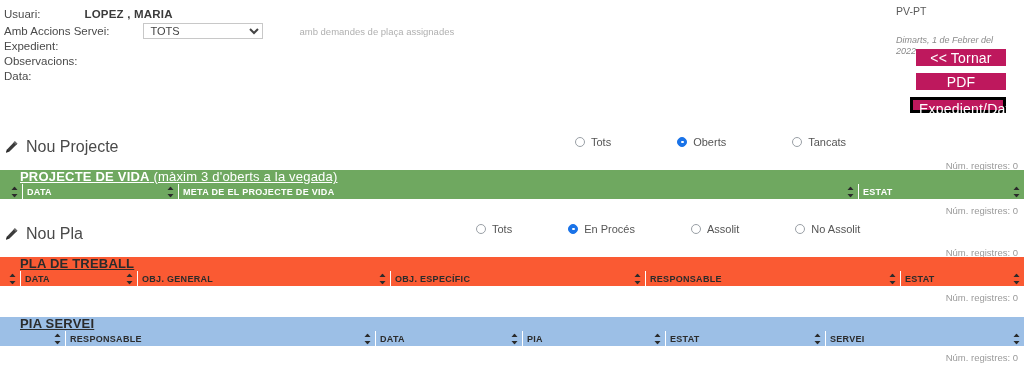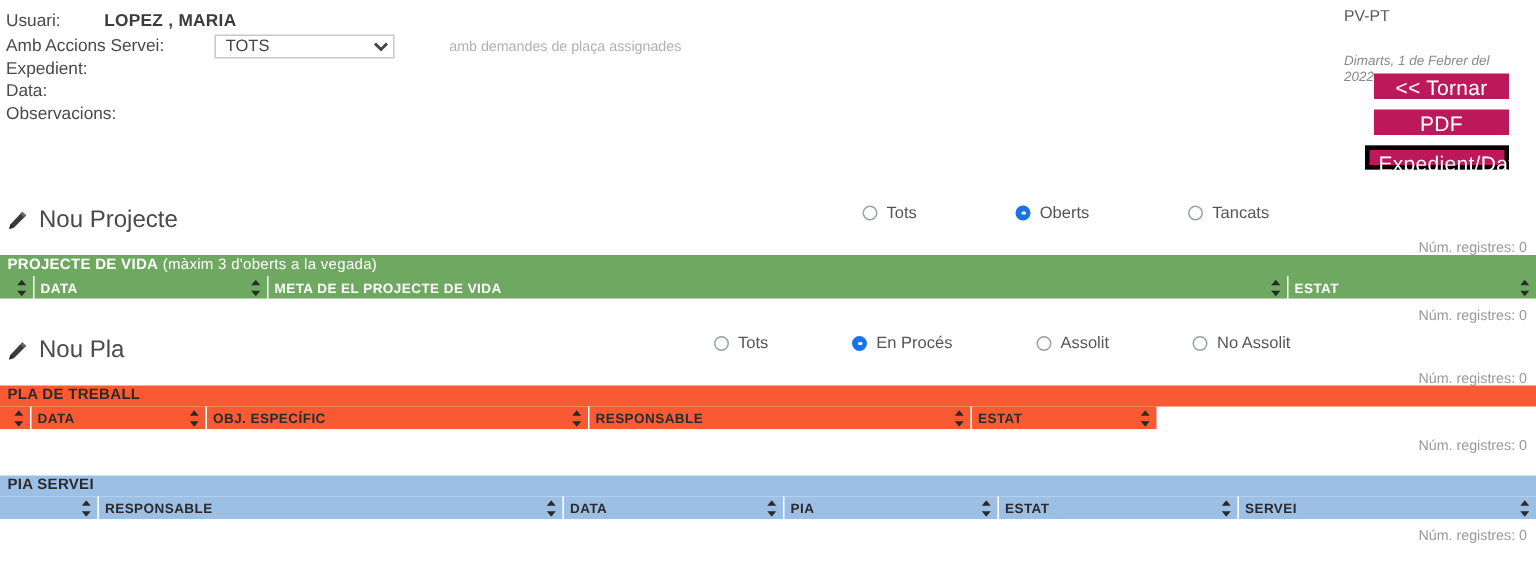--- a/index.html
+++ b/index.html
@@ -31,21 +31,21 @@
     height: 16px;
     margin-bottom: 1px;
     font-size: 11.5px;
     color: #4a4a4a;
     gap: 28px;
   }
   .lbl { white-space: nowrap; }
   .lbl-strong {
     font-weight: bold;
     color: #3b3b3b;
-    margin-left: 1px;
+    margin-left: 16px;
     letter-spacing: .2px;
   }
   .sel-wrap { margin-left: 6px; }
   select.servei-select {
     width: 120px;
     height: 16px;
     font-family: "Liberation Sans", sans-serif;
     font-size: 11px;
     color: #444;
     border: 1px solid #c8c8c8;
@@ -187,26 +187,27 @@
 
   
   .grid {
     position: absolute;
     left: 0;
     width: 1024px;
   }
   .grid-title {
     height: 14px;
     line-height: 14px;
-    padding: 0 0 0 5px;
-    font-size: 10px;
+    padding: 0 0 0 20px;
+    font-size: 13px;
     font-weight: bold;
     color: #ffffff;
     letter-spacing: .2px;
     box-sizing: border-box;
+    text-decoration: underline;
   }
   .grid-title .soft {
     font-weight: normal;
   }
   .grid-head {
     display: flex;
     height: 15px;
     box-sizing: border-box;
   }
   .hcell {
@@ -262,22 +263,22 @@
     <span class="lbl">Amb Accions Servei:</span>
     <span class="sel-wrap">
       <select class="servei-select">
         <option>TOTS</option>
       </select>
     </span>
     <span class="hint">amb demandes de plaça assignades</span>
   </div>
 
   <div class="plain-line">Expedient:</div>
+  <div class="plain-line">Observacions:</div>
   <div class="plain-line">Data:</div>
-  <div class="plain-line">Observacions:</div>
 </div>
 
 <div class="top-right">
   <div class="pv-code">PV-PT</div>
   <div class="pv-date">Dimarts, 1 de Febrer del 2022</div>
 </div>
 
 <div class="btn-stack">
   <button class="dark-btn">&lt;&lt; Tornar</button>
   <button class="dark-btn">PDF</button>
@@ -405,20 +406,29 @@
     </div>
     <div class="hcell" style="width:117px;">
       <span>DATA</span>
       <span class="sorter">
         <svg viewBox="0 0 7 11" width="7" height="11">
             <path d="M3.5 0 L6.5 3.6 L0.5 3.6 Z" fill="#2a2a2a"></path>
             <path d="M3.5 11 L0.5 7.4 L6.5 7.4 Z" fill="#2a2a2a"></path>
           </svg>
       </span>
     </div>
+    <div class="hcell" style="width:253px;">
+      <span>OBJ. GENERAL</span>
+      <span class="sorter">
+        <svg viewBox="0 0 7 11" width="7" height="11">
+            <path d="M3.5 0 L6.5 3.6 L0.5 3.6 Z" fill="#2a2a2a"></path>
+            <path d="M3.5 11 L0.5 7.4 L6.5 7.4 Z" fill="#2a2a2a"></path>
+          </svg>
+      </span>
+    </div>
     <div class="hcell" style="width:255px;">
       <span>OBJ. ESPECÍFIC</span>
       <span class="sorter">
         <svg viewBox="0 0 7 11" width="7" height="11">
             <path d="M3.5 0 L6.5 3.6 L0.5 3.6 Z" fill="#2a2a2a"></path>
             <path d="M3.5 11 L0.5 7.4 L6.5 7.4 Z" fill="#2a2a2a"></path>
           </svg>
       </span>
     </div>
     <div class="hcell" style="width:255px;">

